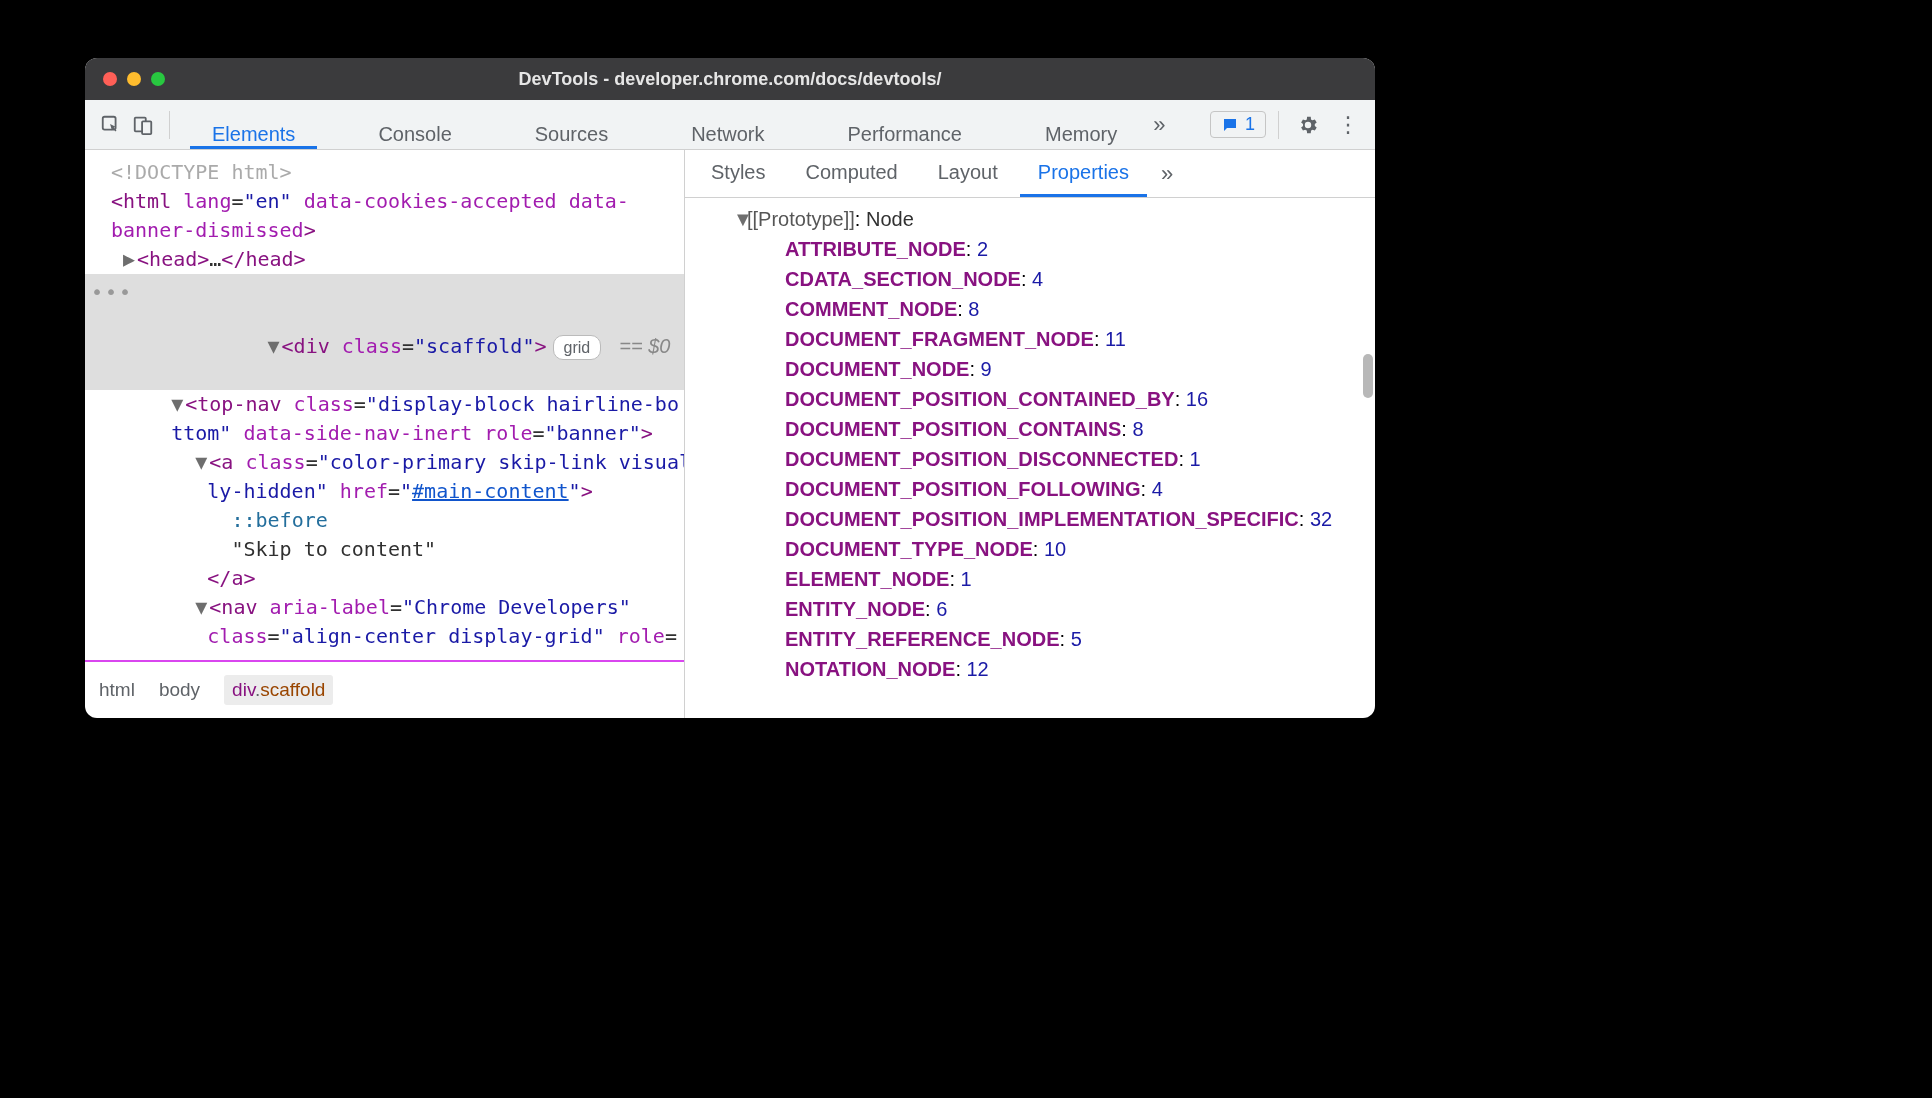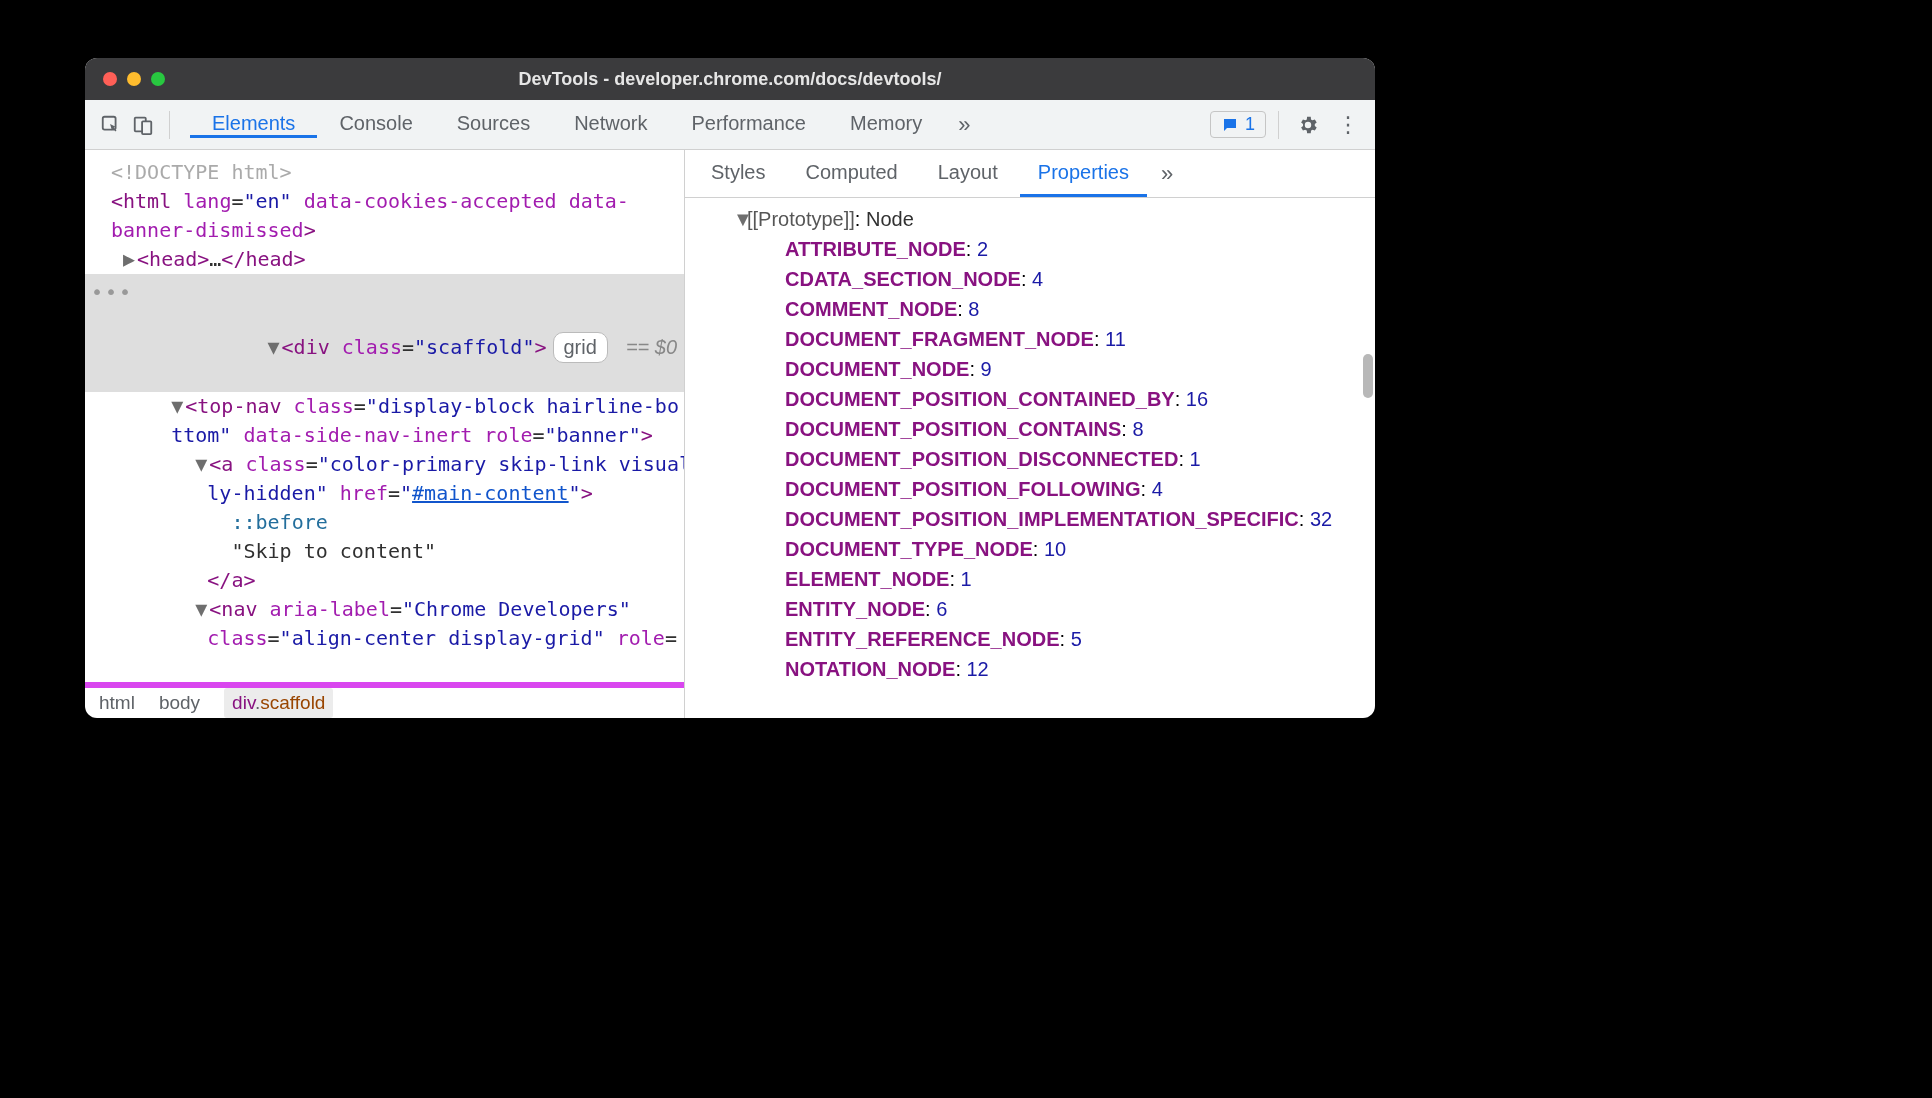--- a/index.html
+++ b/index.html
@@ -52,21 +52,21 @@
     align-items: center;
     border-bottom: 1px solid #d0d0d0;
     background: #f1f3f4;
     font-size: 20px;
     color: #333;
   }
   .tb-left { display:flex; align-items:center; gap:8px; padding:0 14px; }
   .tb-icon { width:24px; height:24px; display:flex; align-items:center; justify-content:center; color:#5f6368; }
   .tb-icon svg { width:22px; height:22px; }
   .tb-sep { width:1px; height:28px; background:#d0d0d0; margin:0 6px; }
-  .tabs-top { display:flex; align-items:center; height:100%; }
+  .tabs-top { display:flex; align-items:flex-end; height:100%;gap:39px; }
   .tab-top {
     padding: 0 22px;
     display:flex; align-items:center;
     color:#5f6368; cursor:pointer;
     border-bottom: 3px solid transparent;
   }
   .tab-top.active { color:#1a73e8; border-bottom-color:#1a73e8; }
   .tb-more { padding:0 14px; color:#5f6368; font-size:22px; }
   .tb-right { margin-left:auto; display:flex; align-items:center; padding-right:10px; gap:6px;}
   .issues {
@@ -104,27 +104,27 @@
   .selected-row {
     background:#dedede;
     position:relative;
     margin-left:-26px; padding-left:26px;
   }
   .selected-row .dots {
     position:absolute; left:6px; top:4px; color:#999; font-size:20px; letter-spacing:2px;
   }
   .badge {
     display:inline-block; border:1px solid #bbb; border-radius:10px;
-    padding:0 10px; font-size:20px; color:#5f6368; background:#fff;
+    padding:0 10px; font-size:16px; color:#5f6368; background:#fff;
     margin:0 6px; font-family:-apple-system,sans-serif;
   }
   .dimmed-eq { color:#888; font-style:italic; font-family:-apple-system,sans-serif; }
 
   .crumbs {
-    height:36px; border-top:6px solid #d946ef;
+    height:58px; border-top:2px solid #d946ef;
     display:flex; align-items:center; gap:24px; padding:0 14px;
     font-size:19px; color:#5f6368;
   }
   .crumb-active { background:#ececec; padding:4px 8px; border-radius:3px; color:#5f6368;}
   .crumb-c { color:#881280; }
   .crumb-cls { color:#994500; }
 
   .side-tabs {
     height:48px; display:flex; align-items:center;
     border-bottom:1px solid #d0d0d0; font-size:20px; color:#5f6368;

